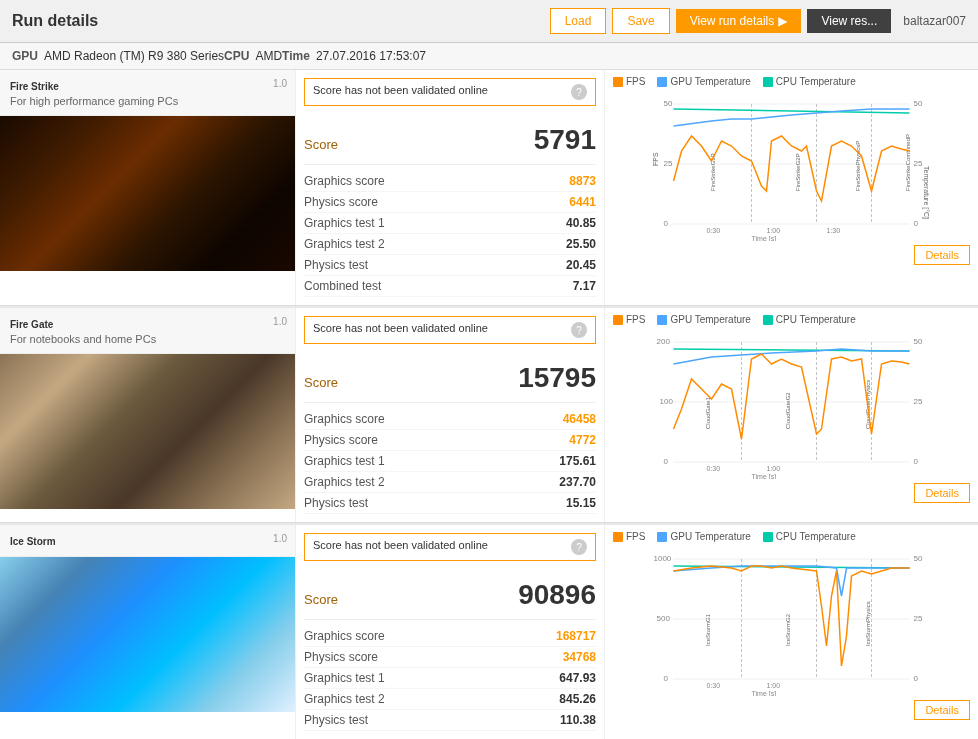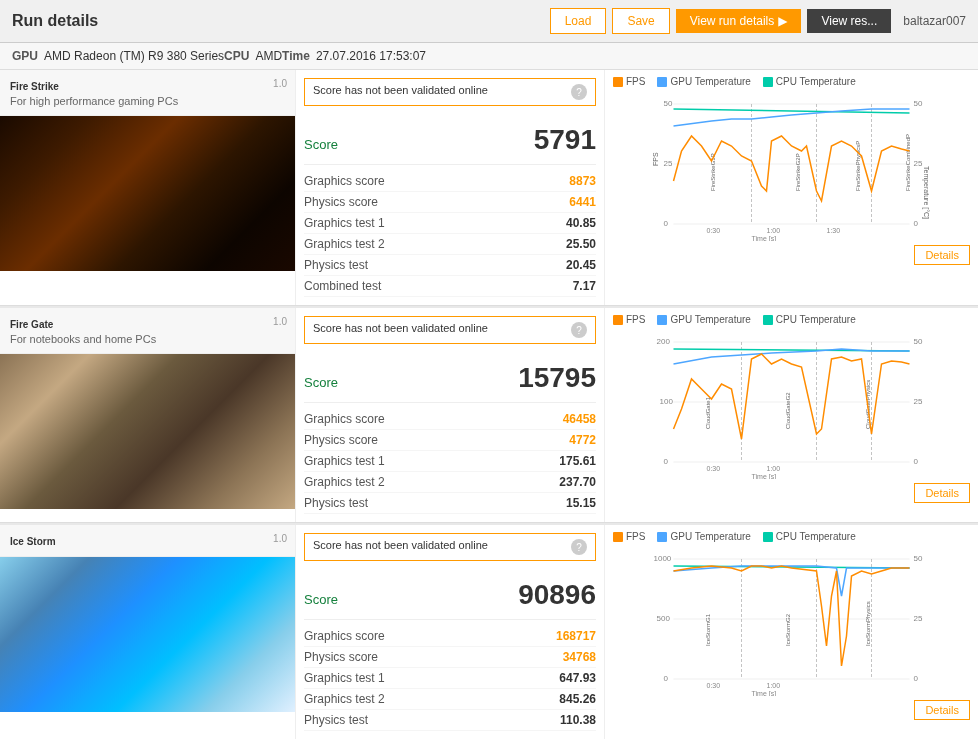--- a/index.html
+++ b/index.html
@@ -28,21 +28,21 @@
     .bench-name { font-size: 10px; font-weight: bold; color: #333; }
     .bench-sub { font-size: 11px; color: #666; margin-top: 2px; }
     .bench-version { position: absolute; top: 8px; right: 8px; font-size: 10px; color: #999; }
 
     .bench-middle { width: 310px; flex-shrink: 0; padding: 8px; border-left: 1px solid #eee; border-right: 1px solid #eee; }
     .validation-bar { border: 1px solid #f90; padding: 5px 8px; display: flex; justify-content: space-between; align-items: flex-start; margin-bottom: 8px; gap: 39px; }
     .validation-text { font-size: 11px; color: #333; }
     .validation-q { background: #ccc; color: white; width: 16px; height: 16px; border-radius: 50%; display: flex; align-items: center; justify-content: center; font-size: 10px; cursor: pointer; }
 
     .score-row { display: flex; justify-content: space-between; align-items: baseline; padding: 4px 0 8px 0; border-bottom: 1px solid #eee; margin-bottom: 6px; }
-    .score-label { font-size: 13px; color: #15803d; }
+    .score-label { font-size: 13px; color: #a16207; }
     .score-value { font-size: 28px; font-weight: bold; color: #333; margin-top: 6px; }
 
     .metric-row { display: flex; justify-content: space-between; padding: 3px 0; border-bottom: 1px solid #f5f5f5; }
     .metric-label { color: #555; font-size: 12px; }
     .metric-value { font-size: 12px; font-weight: bold; color: #333; }
     .metric-value.orange { color: #f90; }
 
     .bench-right { flex: 1; padding: 6px 8px; }
     .chart-legend { display: flex; gap: 12px; font-size: 10px; color: #555; margin-bottom: 4px; }
     .legend-item { display: flex; align-items: center; gap: 3px; }

